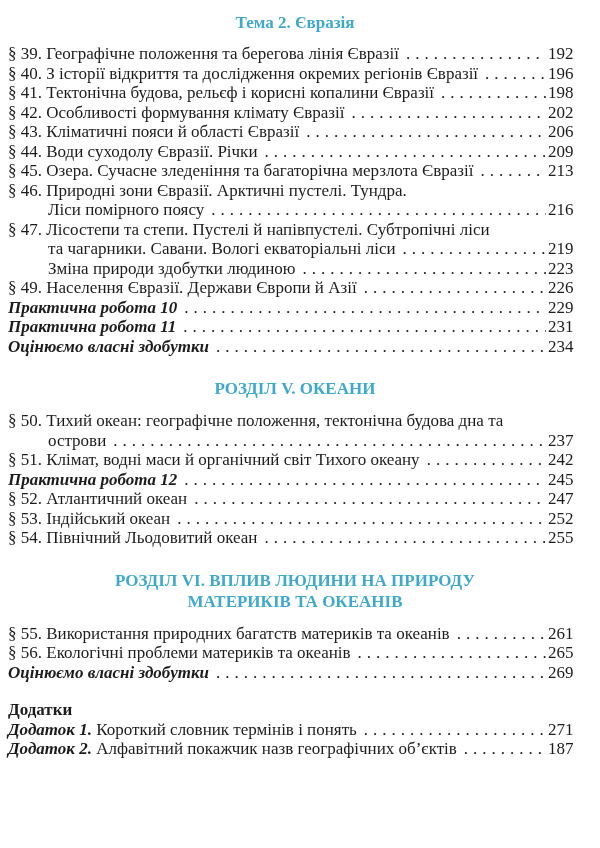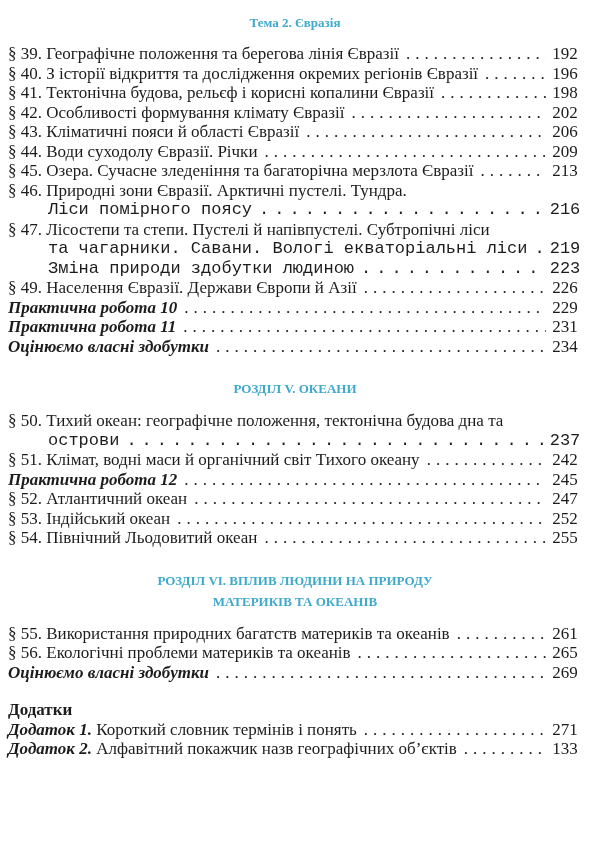--- a/index.html
+++ b/index.html
@@ -18,52 +18,52 @@
     box-sizing: border-box;
     width: 600px;
     height: 848px;
     padding: 8px 18px 0 8px;
     background: #ffffff;
   }
   section { display: block; }
   h2 {
     margin: 22px 0 12px 0;
     text-align: center;
-    font-size: 13px;
+    font-size: 17px;
     line-height: 21px;
     font-weight: 700;
     color: var(--accent, #3fa9cc);
   }
   h2.first { margin: 4px 0 11px 0; }
   h2 .hline { display: block; }
   section.gap { margin-top: 18px; }
   .row {
     display: flex;
     align-items: baseline;
     font-size: 17px;
     line-height: 19.5px;
     white-space: nowrap;
   }
-  .row.indent { padding-left: 40px; font-family: Liberation Mono, monospace; }
+  .row.indent { padding-left: 40px; }
   .row.italic .entry-text { font-style: italic; font-weight: 700; }
   .row.bold .entry-text { font-weight: 700; }
   .em-prefix { font-style: italic; font-weight: 700; }
   .entry-text { flex: 0 0 auto; }
   .leader {
     flex: 1 1 auto;
     overflow: hidden;
     white-space: nowrap;
     margin: 0 2px 0 7px;
     letter-spacing: 5px;
     min-width: 10px;
   }
   .pagenum {
     flex: 0 0 auto;
     width: 34px;
-    text-align: center;
+    text-align: left;
   }
 </style>
 </head>
 <body>
 
 <div class="page" style="--accent: #3fa9cc; color: rgb(28, 28, 28); background: rgb(255, 255, 255);">
     <section>
       <h2 class="first">
         <span class="hline">Тема 2. Євразія</span>
       </h2>
@@ -208,16 +208,16 @@
         <span class="entry-text">Додатки</span>
       </div>
       <div class="row">
         <span class="entry-text"><span class="em-prefix">Додаток 1.</span> Короткий словник термінів і понять</span>
         <span class="leader">............................................................................................................................................</span>
         <span class="pagenum">271</span>
       </div>
       <div class="row">
         <span class="entry-text"><span class="em-prefix">Додаток 2.</span> Алфавітний покажчик назв географічних об’єктів</span>
         <span class="leader">............................................................................................................................................</span>
-        <span class="pagenum">133</span>
+        <span class="pagenum">187</span>
       </div>
     </section>
   </div>
 
 </body></html>

